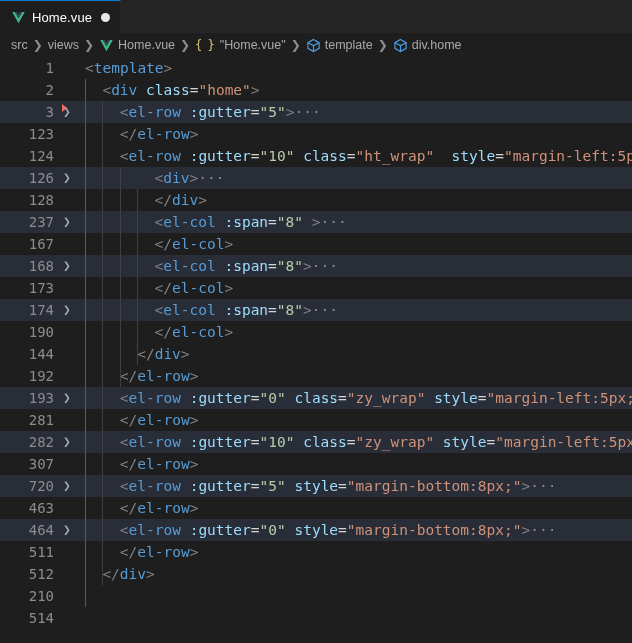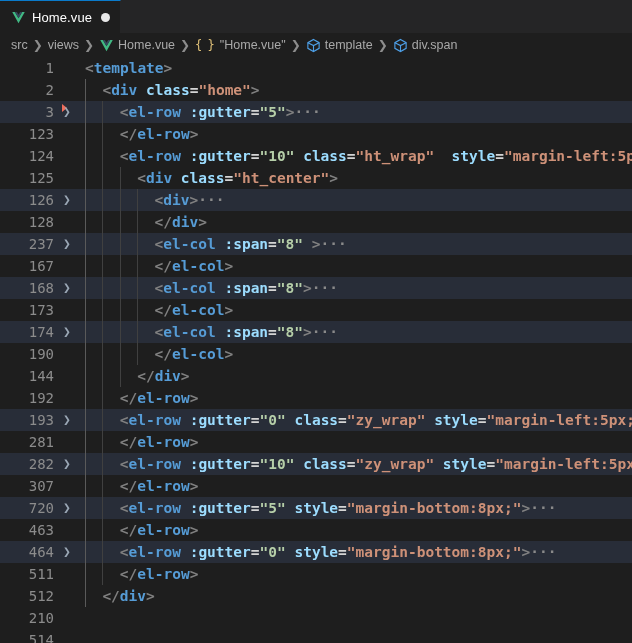--- a/index.html
+++ b/index.html
@@ -153,21 +153,20 @@
     border-bottom: 4px solid transparent;
   }
   .code-text {
     position: absolute;
     left: 85px;
     top: 0;
     font-family: "DejaVu Sans Mono", monospace;
     font-size: 14.5px;
     letter-spacing: 0px;
     white-space: pre;
-    font-weight: bold;
   }
   .guides {
     position: absolute;
     left: 85px;
     top: 0;
     bottom: 0;
     width: 300px;
     pointer-events: none;
   }
   .guide {
@@ -251,21 +250,21 @@
       <span>template</span>
     </span>
     <span class="bc-sep">❯</span>
     <span class="bc-item">
       <span class="bc-ico">
         <svg viewBox="0 0 16 16" width="15" height="15" aria-hidden="true">
           <path d="M8 1.6 14 5v6L8 14.4 2 11V5z" fill="none" stroke="#4ea0e8" stroke-width="1.2"></path>
           <path d="M2 5l6 3 6-3M8 8v6.4" fill="none" stroke="#4ea0e8" stroke-width="1.2"></path>
         </svg>
       </span>
-      <span>div.span</span>
+      <span>div.home</span>
     </span>
   </div>
 
   <div class="editor" id="editor">
     <div id="code-lines" style="position: relative;">
         <div class="code-row">
           <span class="ln">1</span>
           <span class="code-text" style="left: 85px;"><span class="t-punc">&lt;</span><span class="t-tag">template</span><span class="t-punc">&gt;</span></span>
         </div>
         <div class="code-row">
@@ -278,24 +277,20 @@
           <span class="fold">❯</span>
           <span class="code-text" style="left: 119.8px;"><span class="t-punc">&lt;</span><span class="t-tag">el-row</span><span class="t-eq"> </span><span class="t-attr">:gutter</span><span class="t-eq">=</span><span class="t-num">"5"</span><span class="t-punc">&gt;</span><span class="t-dots">···</span></span>
         </div>
         <div class="code-row">
           <span class="ln">123</span>
           <span class="code-text" style="left: 119.8px;"><span class="t-punc">&lt;/</span><span class="t-tag">el-row</span><span class="t-punc">&gt;</span></span>
         </div>
         <div class="code-row">
           <span class="ln">124</span>
           <span class="code-text" style="left: 119.8px;"><span class="t-punc">&lt;</span><span class="t-tag">el-row</span><span class="t-eq"> </span><span class="t-attr">:gutter</span><span class="t-eq">=</span><span class="t-num">"10"</span><span class="t-eq"> </span><span class="t-attr">class</span><span class="t-eq">=</span><span class="t-str">"ht_wrap"</span><span class="t-eq">  </span><span class="t-attr">style</span><span class="t-eq">=</span><span class="t-str">"margin-left:5p</span></span>
-        </div>
-        <div class="code-row">
-          <span class="ln">125</span>
-          <span class="code-text" style="left: 137.2px;"><span class="t-punc">&lt;</span><span class="t-tag">div</span><span class="t-eq"> </span><span class="t-attr">class</span><span class="t-eq">=</span><span class="t-str">"ht_center"</span><span class="t-punc">&gt;</span></span>
         </div>
         <div class="code-row hl">
           <span class="ln">126</span>
           <span class="fold">❯</span>
           <span class="code-text" style="left: 154.6px;"><span class="t-punc">&lt;</span><span class="t-tag">div</span><span class="t-punc">&gt;</span><span class="t-dots">···</span></span>
         </div>
         <div class="code-row">
           <span class="ln">128</span>
           <span class="code-text" style="left: 154.6px;"><span class="t-punc">&lt;/</span><span class="t-tag">div</span><span class="t-punc">&gt;</span></span>
         </div>

